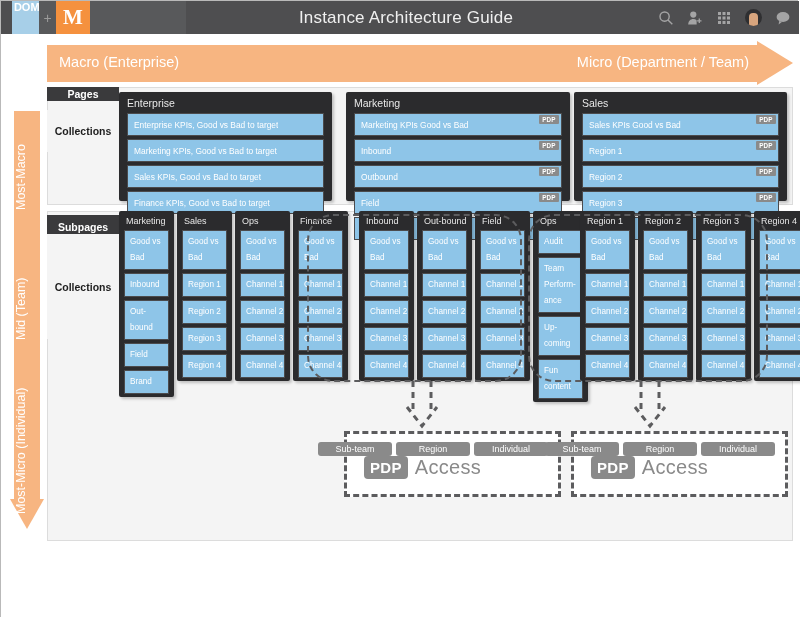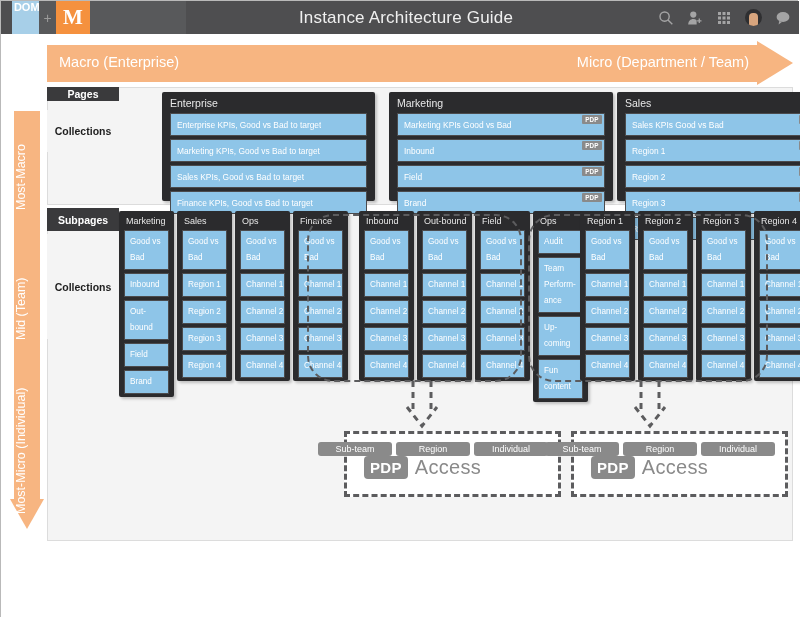--- a/index.html
+++ b/index.html
@@ -60,26 +60,26 @@
 
   .panel{position:absolute;background:#f4f4f4;border:1px solid #dcdcdc;box-sizing:border-box;}
   #panel-pages{left:46px;top:53px;width:746px;height:118px;}
   #panel-subpages{left:46px;top:177px;width:746px;height:330px;}
 
   
   .rowlabel{position:absolute;background:#3a3a3c;color:#ffffff;font-size:10.5px;font-weight:bold;
     display:flex;align-items:center;justify-content:center;box-sizing:border-box;}
   #lbl-pages{left:46px;top:53px;width:72px;height:14px;}
   #lbl-collections-1{left:46px;top:76px;width:72px;height:42px;background:#f4f4f4;color:#1d1d1d;}
-  #lbl-subpages{left:46px;top:174px;width:72px;height:23px;}
+  #lbl-subpages{left:46px;top:181px;width:72px;height:23px;}
   #lbl-collections-2{left:46px;top:200px;width:72px;height:105px;background:#f4f4f4;color:#1d1d1d;}
 
   
   .pgroup{position:absolute;background:#2b2b2d;border-radius:2px;box-sizing:border-box;
-     box-shadow:2px 2px 3px rgba(0,0,0,.22);margin-left:43px;}
+     box-shadow:2px 2px 3px rgba(0,0,0,.22);}
   .pgroup > .ghead{color:#e8e8e8;font-size:10.5px;padding:5px 0 4px 8px;}
   .pitem{position:relative;height:23px;margin:0 8px 3px 8px;background:#8ec5e8;
      border:1px solid #4b4b4d;box-sizing:border-box;display:flex;align-items:center;}
   .pitem .t{color:#ffffff;font-size:8.4px;padding-left:6px;white-space:nowrap;overflow:hidden;}
   .pdp{position:absolute;right:2px;top:1px;height:9px;min-width:16px;background:#8a8a8a;
      color:#ffffff;font-size:6.3px;font-weight:bold;display:flex;align-items:center;justify-content:center;
      padding:0 2px;border-radius:1px;letter-spacing:.2px;}
 
   
   .scol{position:absolute;top:0;background:#2b2b2d;border-radius:2px;box-sizing:border-box;
@@ -203,20 +203,24 @@
           <div class="ghead">Marketing</div>
           <div class="pitem">
             <span class="t">Marketing KPIs Good vs Bad</span>
             <span class="pdp">PDP</span>
           </div>
           <div class="pitem">
             <span class="t">Inbound</span>
             <span class="pdp">PDP</span>
           </div>
           <div class="pitem">
+            <span class="t">Outbound</span>
+            <span class="pdp">PDP</span>
+          </div>
+          <div class="pitem">
             <span class="t">Field</span>
             <span class="pdp">PDP</span>
           </div>
           <div class="pitem">
             <span class="t">Brand</span>
             <span class="pdp">PDP</span>
           </div>
         </div>
         <div class="pgroup" style="left: 527px; top: 5px; width: 213px; height: 109px;">
           <div class="ghead">Sales</div>

